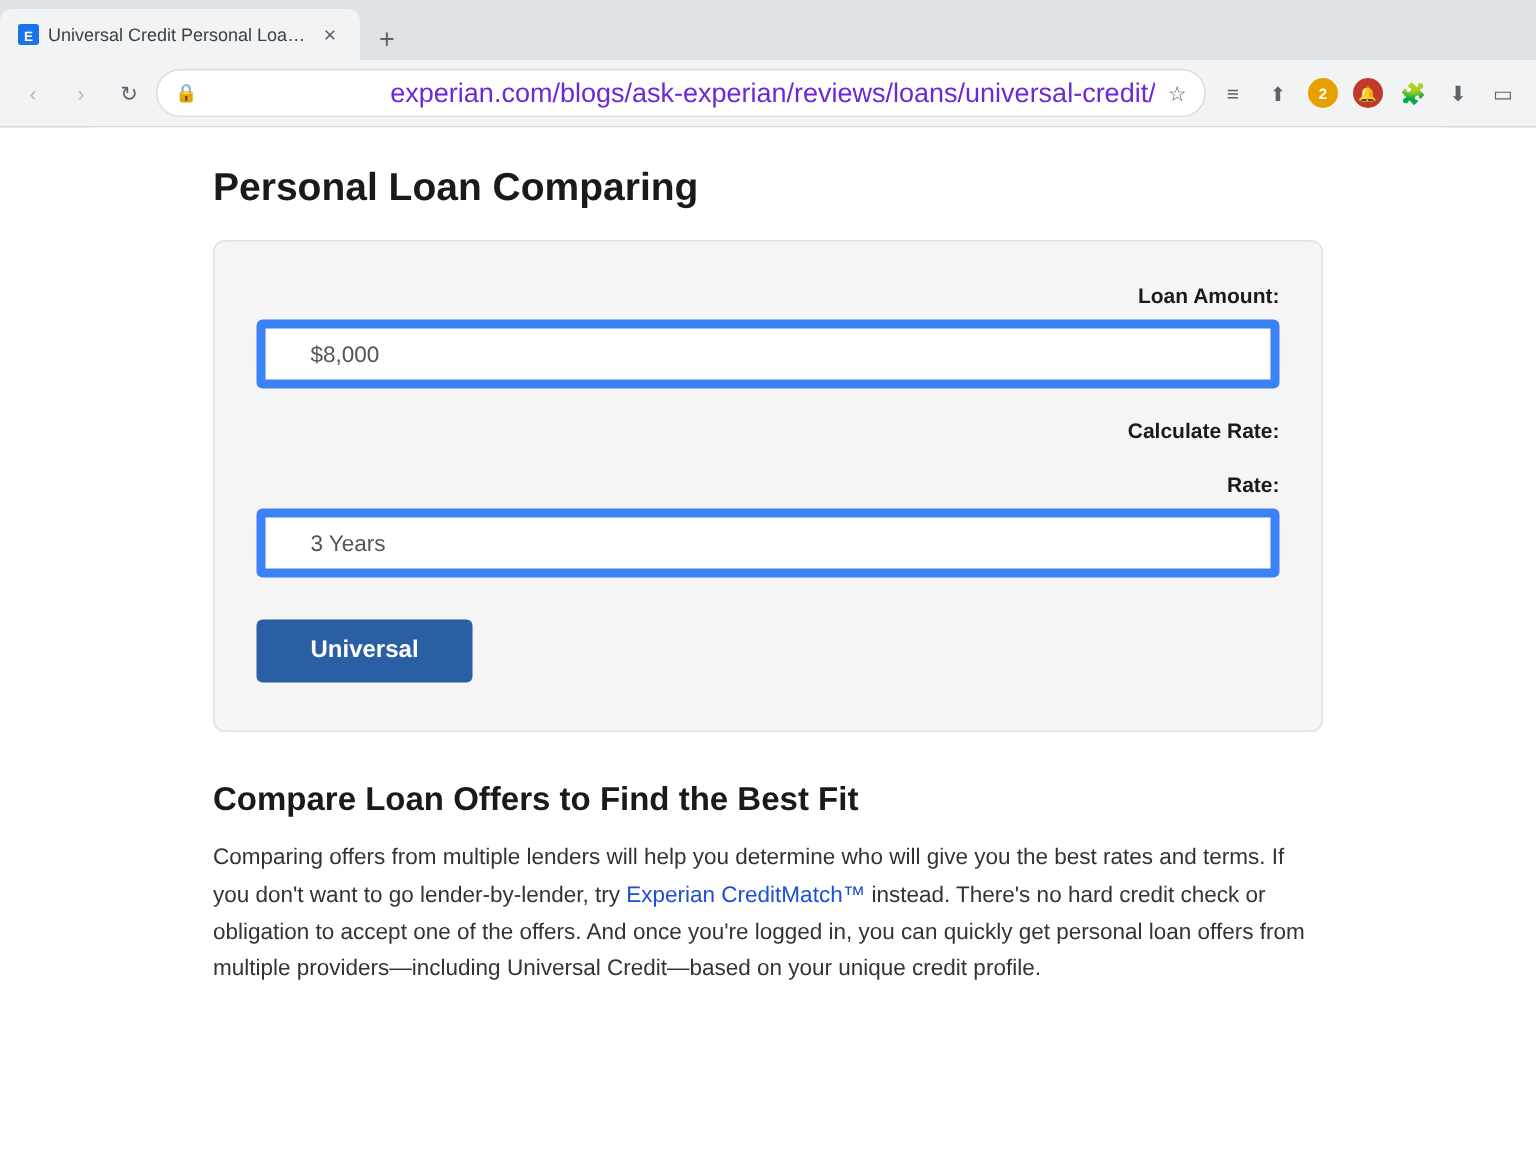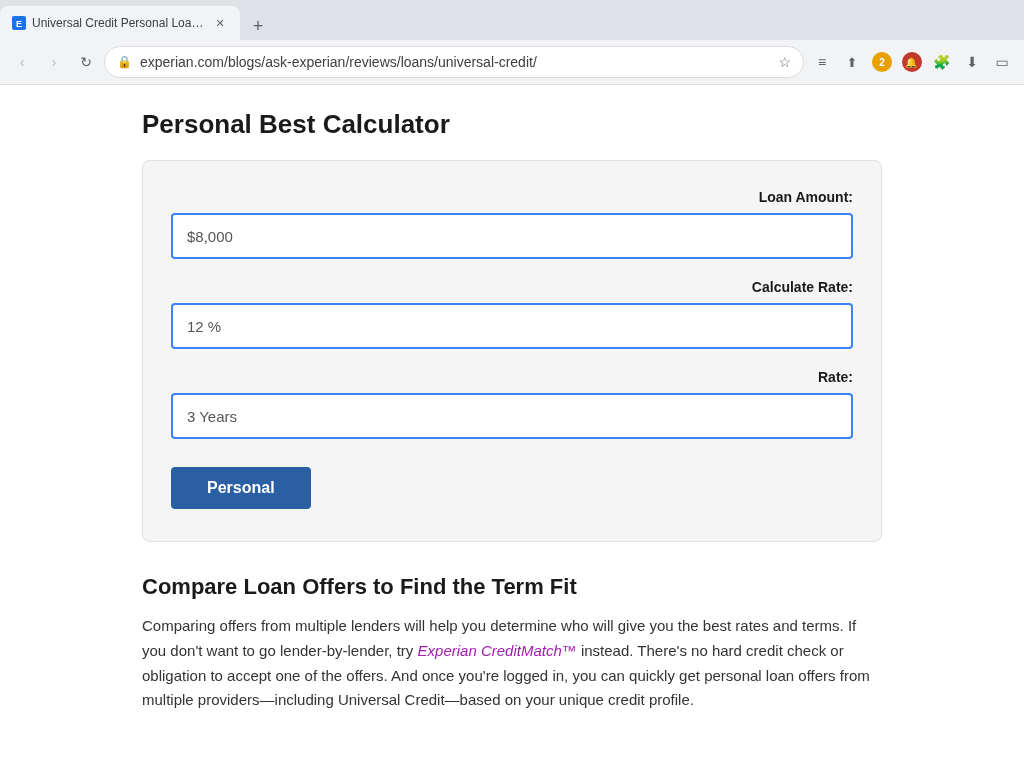--- a/index.html
+++ b/index.html
@@ -122,25 +122,26 @@
       gap: 8px;
     }
 
     .lock-icon {
       color: #5f6368;
       font-size: 12px;
     }
 
     .address-text {
       flex: 1;
-      font-size: 14px;
-      color: #404040;
+      font-size: 18px;
+      color: #6d28d9;
       overflow: hidden;
       text-overflow: ellipsis;
       white-space: nowrap;
+      text-align: right;
     }
 
     .bookmark-icon {
       color: #5f6368;
       font-size: 14px;
     }
 
     .nav-actions {
       display: flex;
       align-items: center;
@@ -193,23 +194,23 @@
       color: #1a1a1a;
       margin-bottom: 8px;
       display: block;
       text-align: right;
     }
 
     .field-input {
       width: 100%;
       height: 46px;
       background: #fff;
-      border: 2px solid #3b82f6;
+      border: 6px solid #3b82f6;
       border-radius: 4px;
-      padding: 0 14px;
+      padding: 0 30px;
       font-size: 15px;
       color: #555;
       outline: none;
     }
 
     .calculate-btn {
       background: #2b5fa3;
       color: #fff;
       border: none;
       border-radius: 4px;
@@ -227,23 +228,22 @@
       margin-bottom: 14px;
     }
 
     .section-text {
       font-size: 15px;
       color: #333;
       line-height: 1.65;
     }
 
     .section-text a {
-      color: #a21caf;
+      color: #1d4ed8;
       text-decoration: none;
-      font-style: italic;
     }
   </style>
 </head>
 <body>
 
 <div class="browser-chrome">
 
   <div class="tab-bar">
     <div class="tab">
       <span class="tab-favicon">
@@ -302,42 +302,41 @@
       </div>
       <div class="nav-action-btn">
         <span>▭</span>
       </div>
     </div>
   </div>
 </div>
 
 <div class="page-content">
 
-  <h1 class="page-title">Personal Best Calculator</h1>
+  <h1 class="page-title">Personal Loan Comparing</h1>
 
   <div class="calculator-box">
 
     <div class="field-group">
       <label class="field-label">Loan Amount:</label>
       <input class="field-input" type="text" value="$8,000" style="">
     </div>
 
     <div class="field-group">
       <label class="field-label">Calculate Rate:</label>
-      <input class="field-input" type="text" value="12 %" style="">
     </div>
 
     <div class="field-group">
       <label class="field-label">Rate:</label>
       <input class="field-input" type="text" value="3 Years" style="">
     </div>
 
-    <button class="calculate-btn">Personal</button>
+    <button class="calculate-btn">Universal</button>
   </div>
 
   <div class="compare-section">
-    <h2 class="section-title">Compare Loan Offers to Find the Term Fit</h2>
+    <h2 class="section-title">Compare Loan Offers to Find the Best Fit</h2>
     <p class="section-text">
       <span>Comparing offers from multiple lenders will help you determine who will give you the best rates and terms. If you don't want to go lender-by-lender, try </span><a href="#">Experian CreditMatch™</a><span> instead. There's no hard credit check or obligation to accept one of the offers. And once you're logged in, you can quickly get personal loan offers from multiple providers—including Universal Credit—based on your unique credit profile.</span>
     </p>
   </div>
 
 </div>
 
 </body></html>

